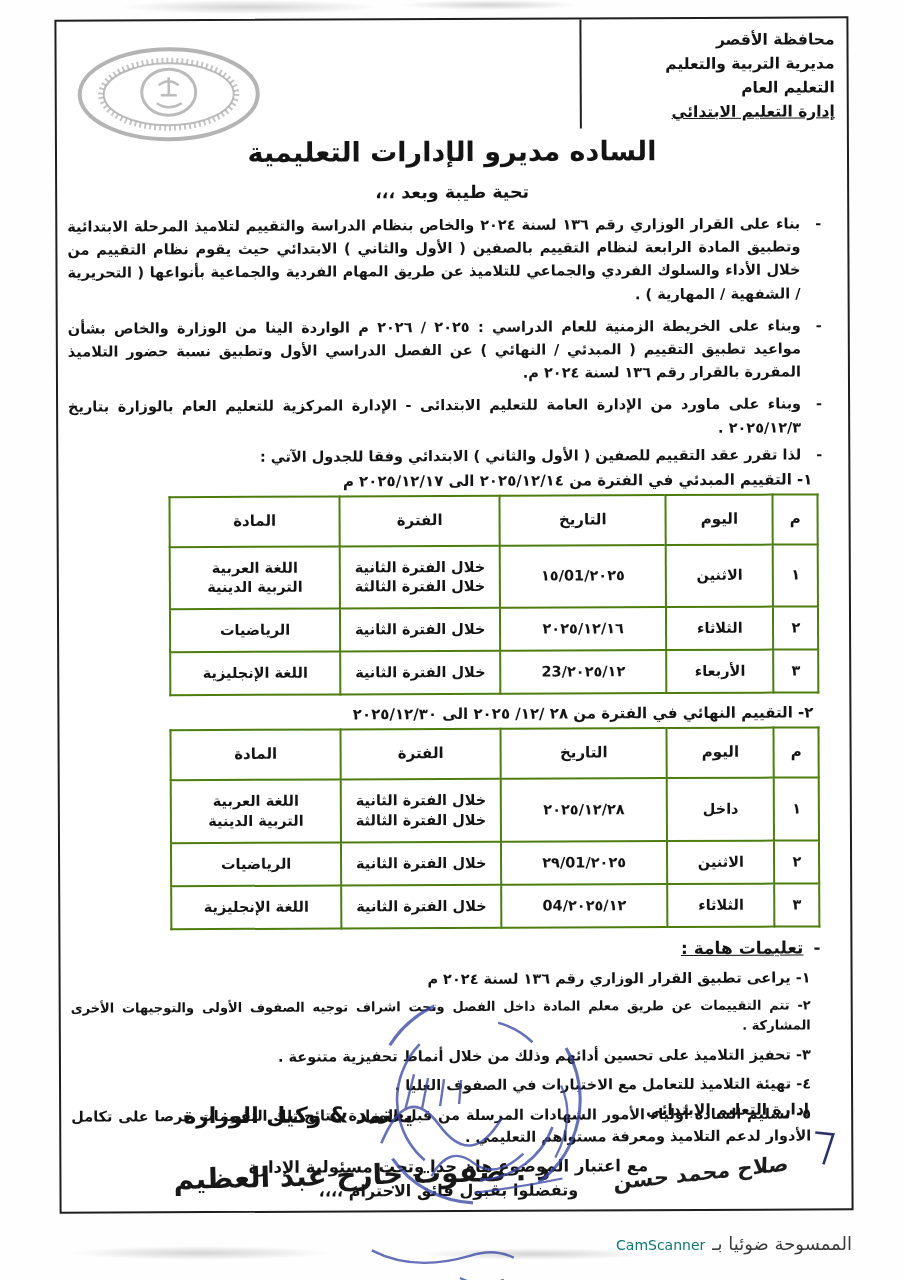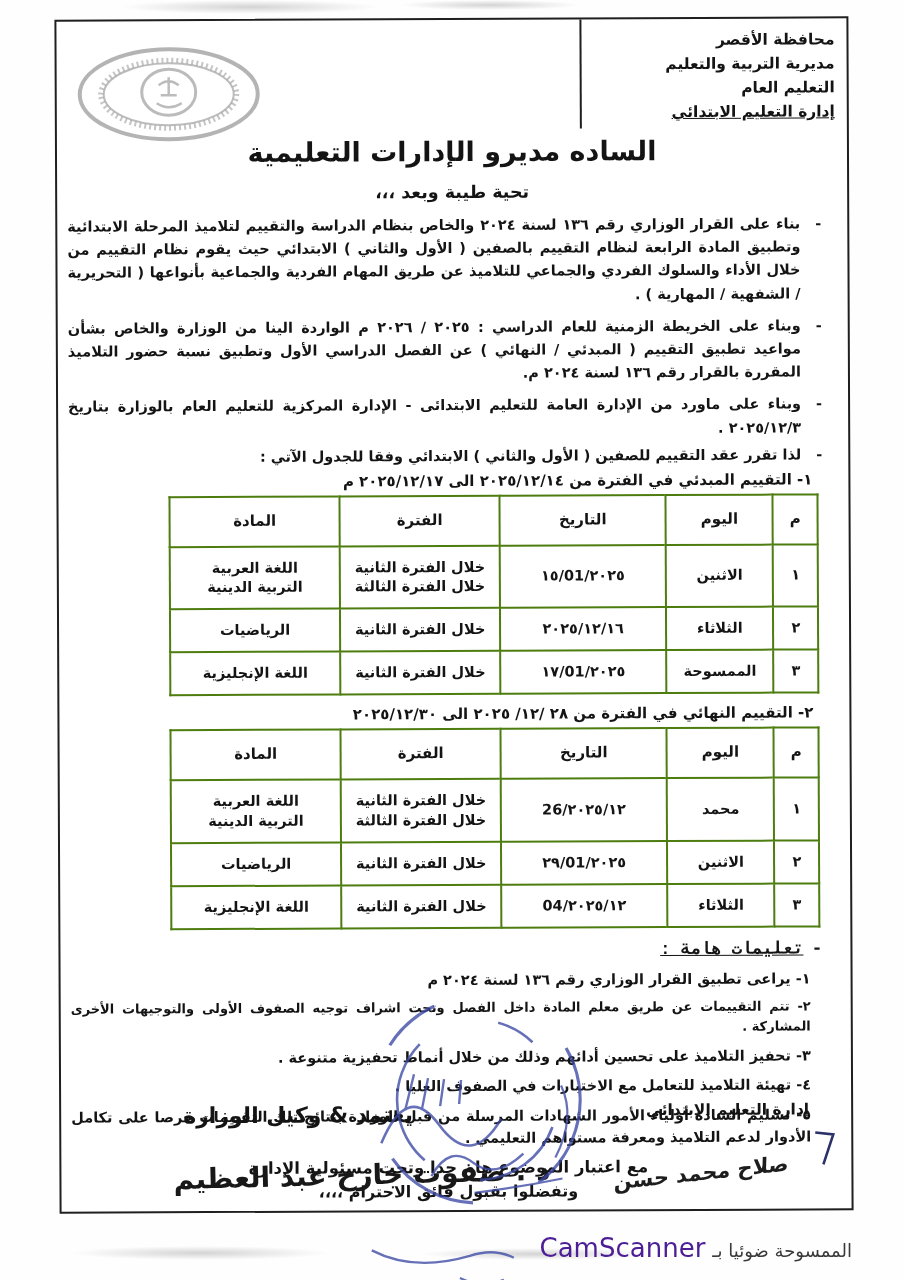--- a/index.html
+++ b/index.html
@@ -35,42 +35,42 @@
   .para .dash{flex:0 0 12px;}
   .para.tight{margin-bottom:4px;}
   .caption{font-size:15px;font-weight:bold;margin:0 10px 5px 0;}
   table{border-collapse:collapse;width:650px;margin:0 4px 10px auto;}
   th,td{border:2px solid #4d7c0f;text-align:center;font-weight:bold;
     font-size:14.5px;padding:11px 4px;line-height:1.32;}
   th{font-size:15px;height:26px;}
   td.multiline{white-space:pre-line;text-align:center;}
   
   .instr-head{display:flex;gap:10px;font-size:17px;font-weight:bold;margin:2px 4px 9px 0;}
-  .instr-head .htext{text-decoration:underline;font-family:Liberation Mono, monospace;}
+  .instr-head .htext{text-decoration:underline;}
   .instr-item{font-size:14.5px;font-weight:bold;line-height:1.55;margin:0 14px 7px 0;text-align:justify;}
   .instr-item.small{font-size:13px;}
   
   .closing1{text-align:center;font-weight:bold;font-size:16.5px;margin-top:8px;}
   .closing2{text-align:center;font-weight:bold;font-size:16px;margin-top:5px;}
   
   .sig-row{position:absolute;top:1082px;left:0;right:0;display:flex;
     justify-content:space-between;padding:0 42px 0 122px;font-weight:bold;}
   .sig-title-right{font-size:15.5px;}
   .sig-title-left{font-size:22px;}
   .name-right{position:absolute;top:1142px;right:62px;font-size:21px;font-weight:bold;
     transform:rotate(-6deg) skewX(-8deg);color:#1d1d1d;}
   .name-left{position:absolute;top:1138px;left:112px;font-size:28px;font-weight:bold;
     transform:rotate(-1.2deg);letter-spacing:1px;color:#181818;}
   
   .stamp{position:absolute;left:248px;top:968px;opacity:0.78;pointer-events:none;}
   .pen7{position:absolute;left:748px;top:1108px;}
   
   .camscanner{position:absolute;top:1233px;right:52px;display:flex;gap:7px;
     direction:rtl;align-items:baseline;color:#3a3a3a;font-size:18px;}
-  .camscanner .app{color:#4c1d95;font-size:26px;direction:ltr;margin-left:45px;}
+  .camscanner .app{color:#0f766e;font-size:14px;direction:ltr;margin-left:45px;}
   
   .smudge{position:absolute;background:radial-gradient(ellipse,
     rgba(125,125,125,.33), rgba(125,125,125,0) 70%);}
 </style>
 </head>
 <body>
 
 <div>
 
   <div class="smudge" style="left:120px;top:0;width:260px;height:14px;"></div>
@@ -149,22 +149,22 @@
           </tr>
           <tr>
             <td>٢</td>
             <td>الثلاثاء</td>
             <td>٢٠٢٥/١٢/١٦</td>
             <td>خلال الفترة الثانية</td>
             <td>الرياضيات</td>
           </tr>
           <tr>
             <td>٣</td>
-            <td>الممسوحة</td>
-            <td>٢٠٢٥/01/١٧</td>
+            <td>الأربعاء</td>
+            <td>٢٠٢٥/١٢/23</td>
             <td>خلال الفترة الثانية</td>
             <td>اللغة الإنجليزية</td>
           </tr>
         </tbody>
       </table>
 
       <div class="caption">٢- التقييم النهائي في الفترة من ٢٨ /١٢/ ٢٠٢٥ الى ٢٠٢٥/١٢/٣٠</div>
 
       <table>
         <colgroup>
@@ -179,22 +179,22 @@
             <th>م</th>
             <th>اليوم</th>
             <th>التاريخ</th>
             <th>الفترة</th>
             <th>المادة</th>
           </tr>
         </thead>
         <tbody>
           <tr>
             <td>١</td>
-            <td>محمد</td>
-            <td>٢٠٢٥/١٢/26</td>
+            <td>داخل</td>
+            <td>٢٠٢٥/١٢/٢٨</td>
             <td class="multiline">خلال الفترة الثانية
 خلال الفترة الثالثة</td>
             <td class="multiline">اللغة العربية
 التربية الدينية</td>
           </tr>
           <tr>
             <td>٢</td>
             <td>الاثنين</td>
             <td>٢٠٢٥/01/٢٩</td>
             <td>خلال الفترة الثانية</td>

